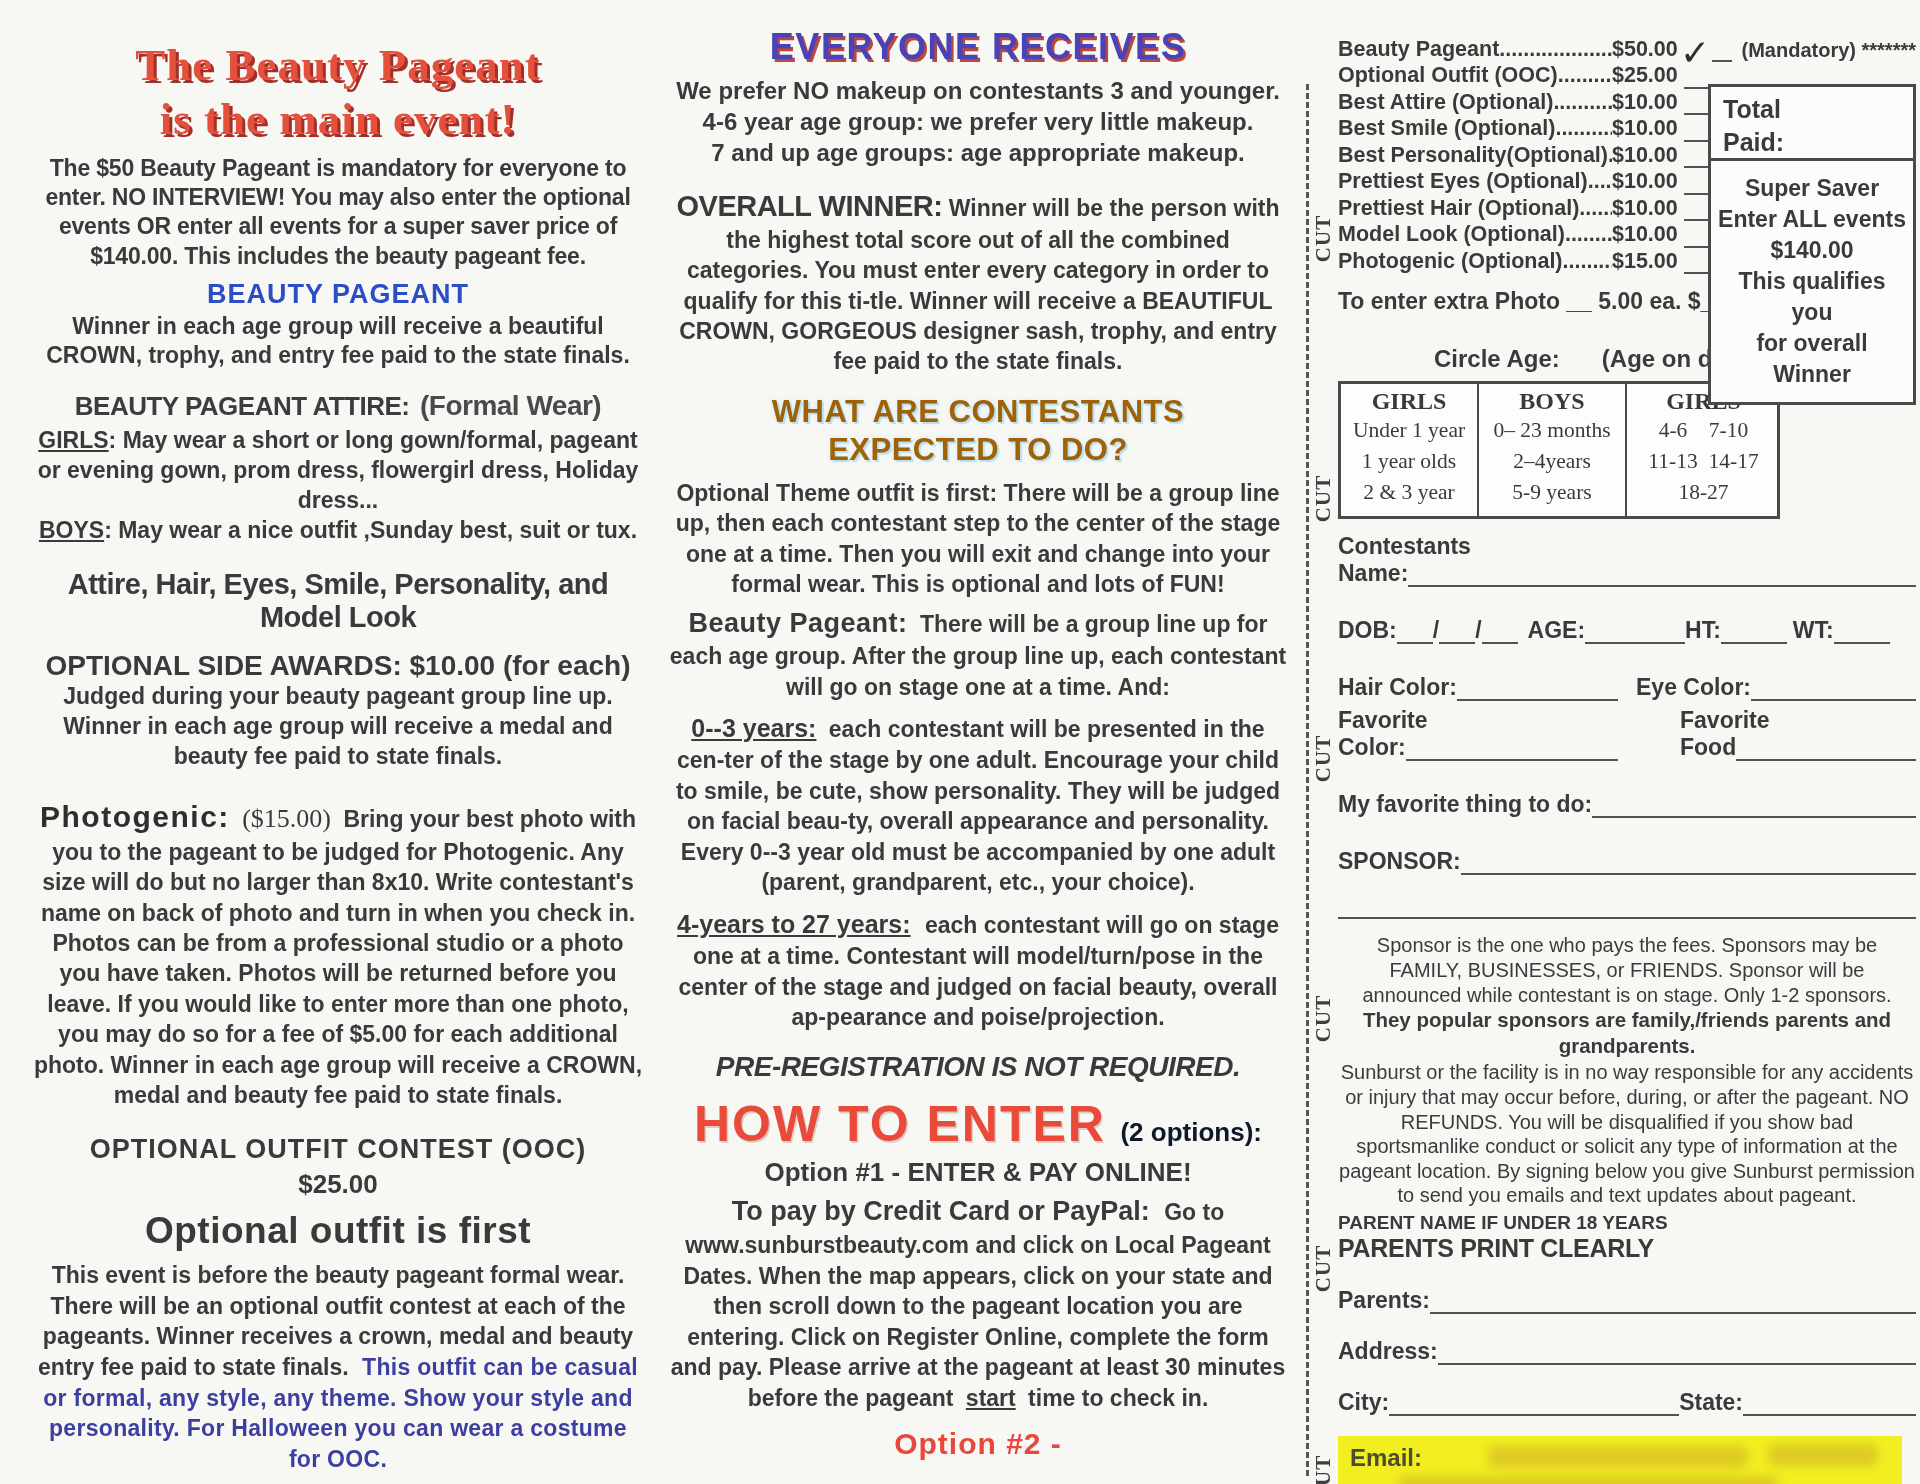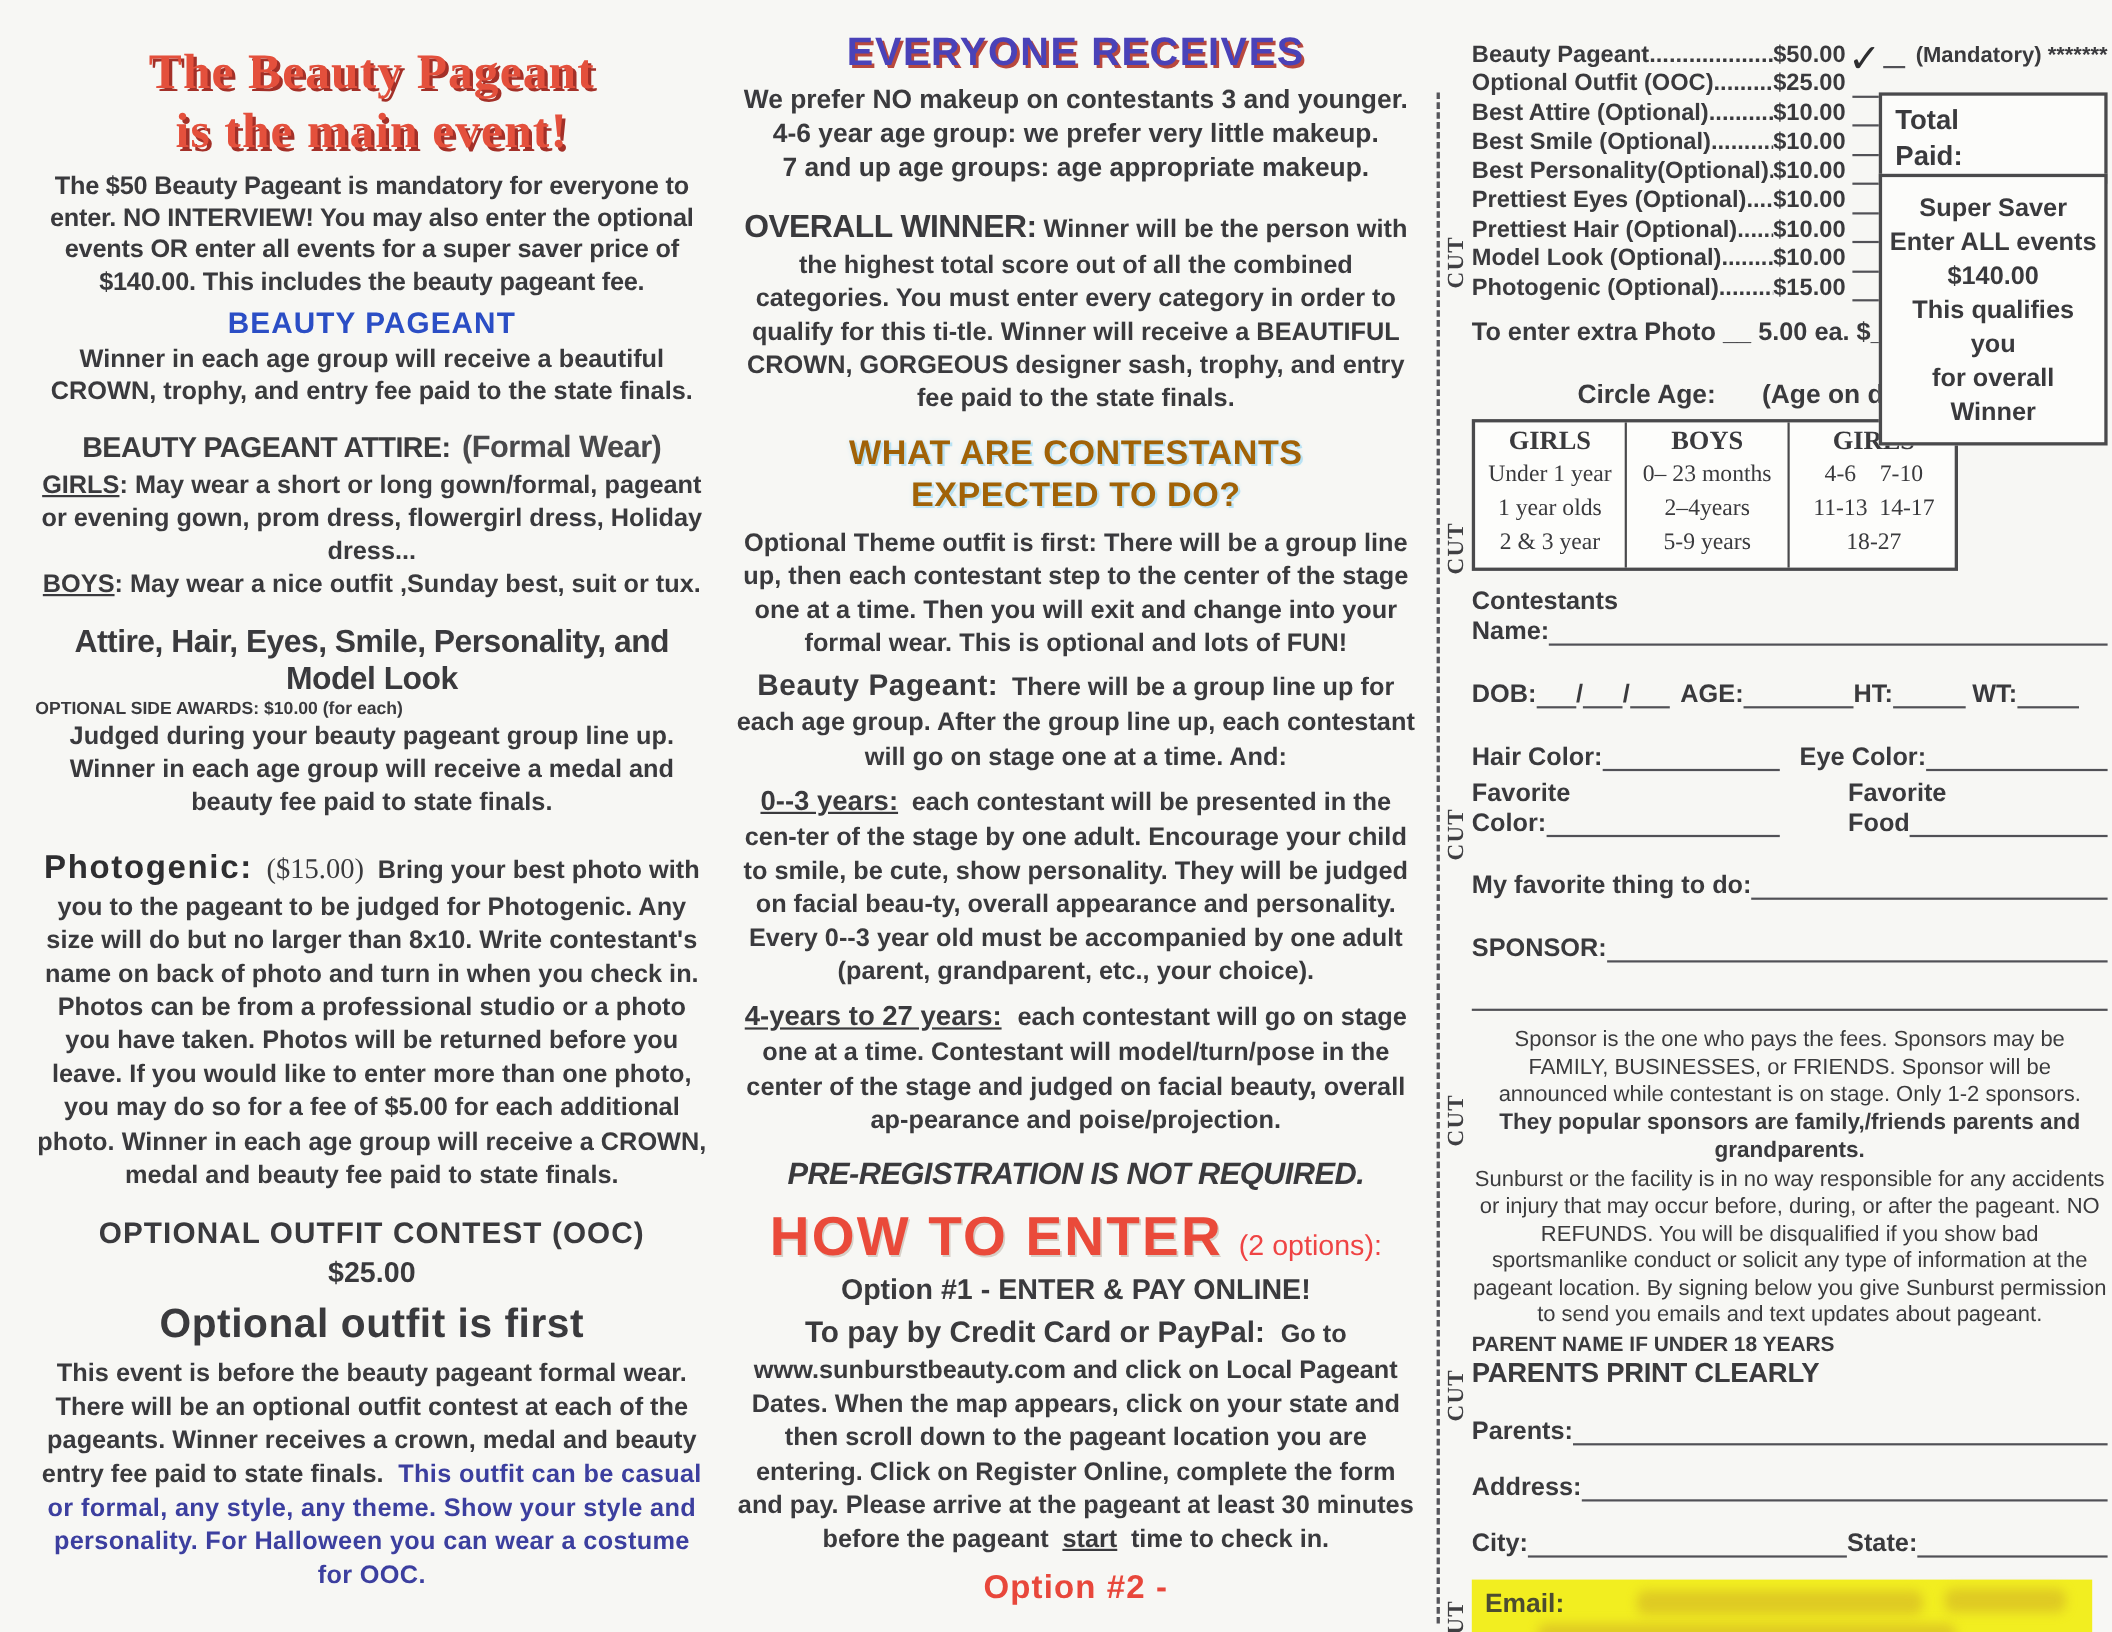--- a/index.html
+++ b/index.html
@@ -27,21 +27,21 @@
   .h-blue { margin-top:8px; font-size:27px; font-weight:bold; color:#2b4ec5; text-align:center; letter-spacing:1px; }
   .l-bp-text { margin-top:2px; font-size:23px; font-weight:bold; line-height:1.27; text-align:center; }
   .l-runners { margin-top:12px; font-size:23px; font-weight:bold; line-height:1.3; text-align:center; }
   .runners-label { font-size:25px; color:#f29a3e; text-shadow:2.5px 2.5px 0 #b4b4b4; letter-spacing:0.5px; }
   .l-attire-h { margin-top:20px; text-align:center; }
   .attire-label { font-size:26px; font-weight:bold; color:#3c3c3e; letter-spacing:-0.5px; }
   .attire-label2 { font-size:28px; font-weight:bold; color:#4a4a4c; letter-spacing:-0.5px; margin-left:6px; }
   .l-girlsboys { margin-top:4px; font-size:23px; font-weight:bold; line-height:1.3; text-align:center; }
   .u { text-decoration:underline; }
   .l-side-h { margin-top:22px; font-size:29px; font-weight:bold; text-align:center; letter-spacing:-0.5px; }
-  .l-side-sub { font-size:16px; font-weight:bold; margin-top:2px; }
+  .l-side-sub { font-size:28px; font-weight:bold; text-align:center; margin-top:16px; }
   .l-side-txt { font-size:23px; font-weight:bold; text-align:center; line-height:1.3; }
   .l-photo { margin-top:26px; font-size:23px; font-weight:bold; line-height:1.32; text-align:center; }
   .photo-label { font-size:30px; font-weight:bold; color:#2e2e30; letter-spacing:1.5px; }
   .photo-price { font-family:"Liberation Serif","DejaVu Serif",serif; font-size:26px; font-weight:normal; margin:0 6px; }
   .l-ooc-h { margin-top:24px; font-size:27px; font-weight:bold; text-align:center; letter-spacing:1px; }
   .l-ooc-p { font-size:26px; font-weight:bold; text-align:center; margin-top:4px; }
   .l-ooc-big { margin-top:10px; font-size:37px; font-weight:bold; text-align:center; letter-spacing:0.5px; }
   .l-ooc-txt { margin-top:8px; font-size:23px; font-weight:bold; line-height:1.33; text-align:center; }
   .blue-txt { color:#3c3f9f; letter-spacing:0.3px; }
 
@@ -54,21 +54,21 @@
   .m-h2 { margin-top:16px; font-size:31px; font-weight:bold; text-align:center; line-height:1.25;
           color:#a16207; text-shadow:2px 2px 0 #b8e2f4, 0 0 5px #cfeaf6; letter-spacing:0.5px; }
   .m-theme { margin-top:8px; font-size:23px; font-weight:bold; line-height:1.32; text-align:center; }
   .m-bp { margin-top:6px; font-size:23px; font-weight:bold; line-height:1.32; text-align:center; }
   .bp-label { font-size:27px; letter-spacing:0.5px; }
   .m-age { margin-top:10px; font-size:23px; font-weight:bold; line-height:1.33; text-align:center; }
   .age-label { font-size:25px; }
   .m-prereg { margin-top:18px; font-size:28px; font-weight:bold; font-style:italic; text-align:center; letter-spacing:-0.5px; }
   .m-howto { margin-top:12px; text-align:center; }
   .howto-main { font-size:50px; font-weight:bold; color:#ea4a3a; letter-spacing:2px; text-shadow:1.5px 1.5px 0 #d6d0c8; }
-  .howto-opt { font-size:26px; font-weight:normal; color:#ef4444; margin-left:10px; }
+  .howto-opt { font-size:26px; font-weight:bold; color:#0f172a; margin-left:10px; }
   .m-opt1 { margin-top:4px; font-size:26px; font-weight:bold; text-align:center; }
   .m-paypal { margin-top:6px; font-size:23px; font-weight:bold; line-height:1.33; text-align:center; }
   .paypal-label { font-size:27px; }
   .m-opt2a { margin-top:14px; font-size:30px; font-weight:bold; color:#e8473b; text-align:center; letter-spacing:1px; }
 
   
   .cutline { position:absolute; left:1306px; top:84px; height:1392px; width:0;
              border-left:3px dashed #55555a; }
   .cut-word { position:absolute; left:-16px; transform:rotate(-90deg); transform-origin:center;
               font-family:"Liberation Serif","DejaVu Serif",serif; font-weight:bold; font-size:21px;

